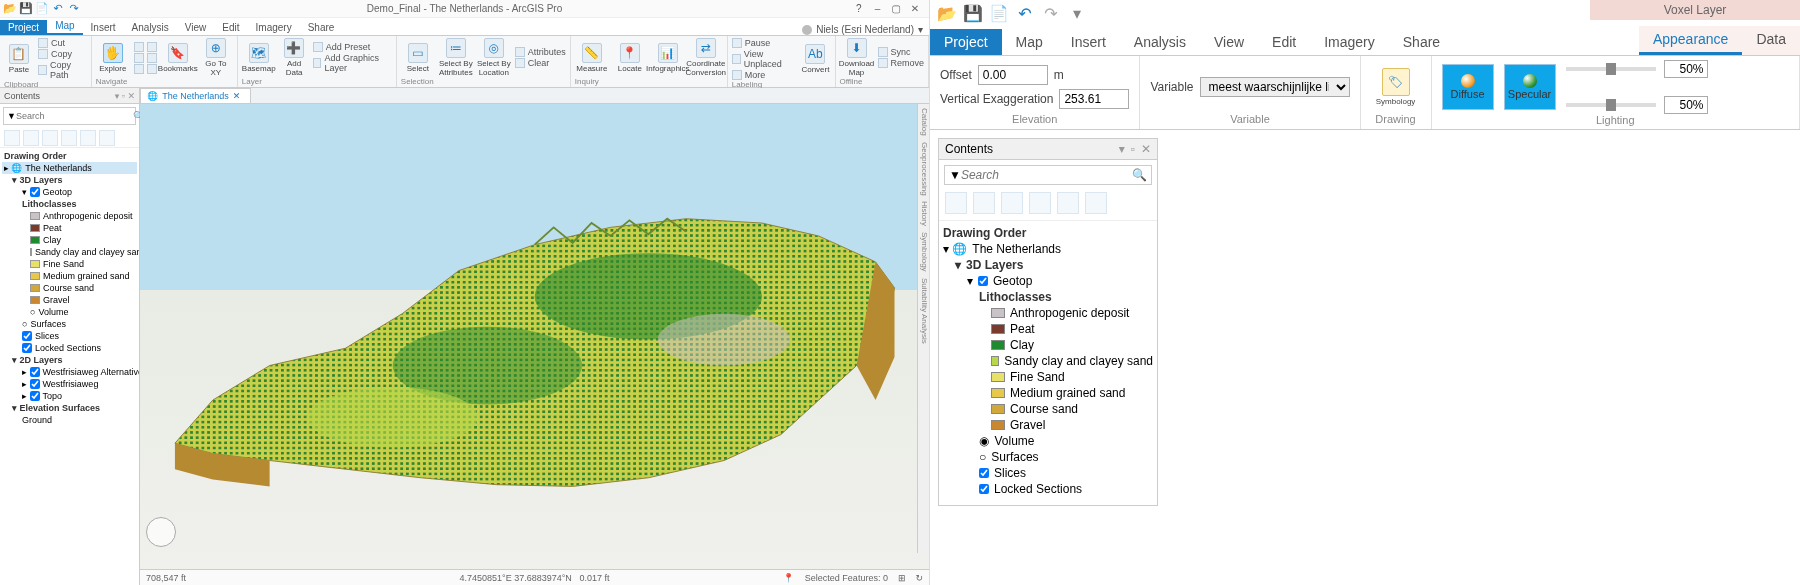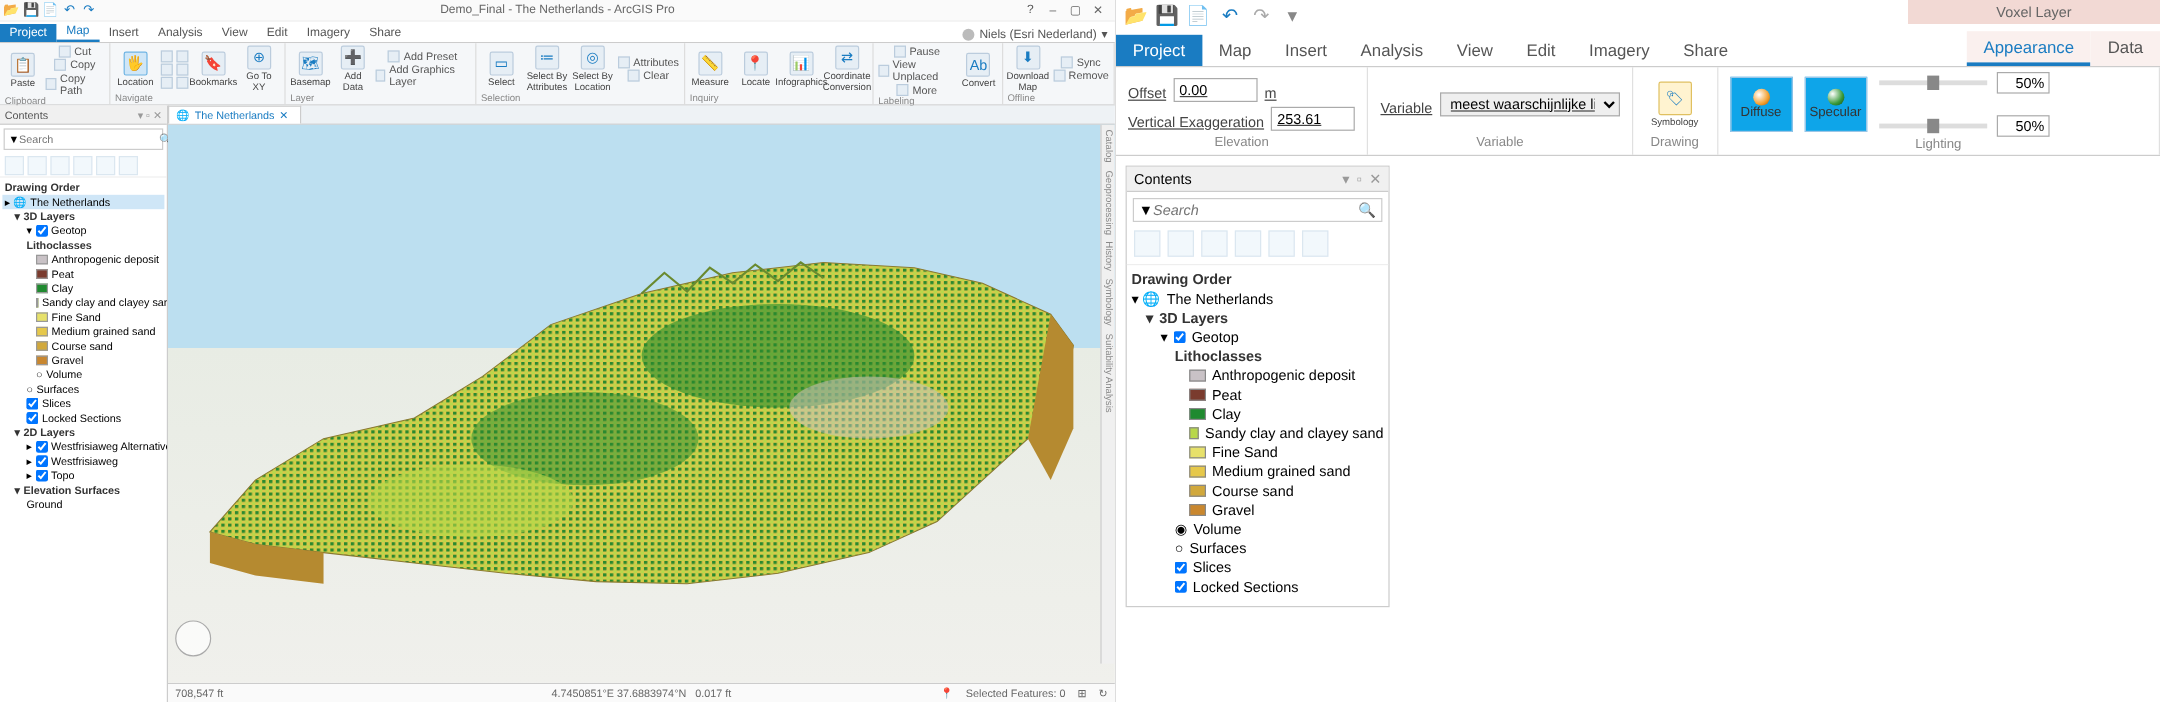--- a/index.html
+++ b/index.html
@@ -26,21 +26,21 @@
 
 
 .ribbon { height: 52px; display: flex; font-size: 9px; background: #f5f7f9; border-bottom: 1px solid #ccc; }
 .rgroup { border-right: 1px solid #ddd; padding: 2px 4px 1px 4px; display: flex; flex-direction: column; }
 .rgroup .row { display: flex; gap: 4px; flex: 1; }
 .rgroup .glabel { text-align: left; color: #888; font-size: 8px; height: 10px; line-height: 10px; }
 .btn-lg { width: 34px; display: flex; flex-direction: column; align-items: center; justify-content: center; gap: 1px; cursor: pointer; }
 .btn-lg .ic { width: 20px; height: 20px; background: #e6eef5; border: 1px solid #bcd; border-radius: 2px; display:flex; align-items:center; justify-content:center; color:#1a7cc2; font-size:12px;}
 .btn-lg.selected .ic { background: #cfe6f7; border-color: #6fb4e3; }
 .btn-lg .lbl { font-size: 8px; color: #444; text-align: center; line-height: 9px; }
-.smallstack { display: flex; flex-direction: column; gap: 1px; justify-content: center; align-items: center; }
+.smallstack { display: flex; flex-direction: column; gap: 1px; justify-content: center; }
 .smallstack .srow { display: flex; align-items: center; gap: 3px; color: #555; cursor:pointer;}
 .smallstack .srow .sic { width: 10px; height: 10px; background: #e6eef5; border: 1px solid #bcd; }
 
 
 .below { flex: 1; display: flex; min-height: 0; }
 .contents { width: 140px; border-right: 1px solid #ccc; display: flex; flex-direction: column; font-size: 9px; background: #fff; }
 .contents .hdr { height: 16px; background: #f0f0f0; border-bottom: 1px solid #ccc; display: flex; align-items: center; padding: 0 4px; color: #555; }
 .contents .hdr .pin { margin-left: auto; color: #999; }
 .contents .search { height: 18px; display: flex; align-items: center; border: 1px solid #ccc; margin: 3px; padding: 0 3px; }
 .contents .search input { border: 0; outline: 0; font-size: 9px; flex: 1; }
@@ -76,21 +76,21 @@
 .rp-tabs { height: 30px; display: flex; align-items: flex-end; font-size: 14px; border-bottom:1px solid #ccc; background:#fff; position:relative;}
 .rp-tabs .tab { padding: 5px 14px; color:#555; cursor:pointer;}
 .rp-tabs .tab.file { background:#1a7cc2; color:#fff; }
 .rp-tabs .tab.active { color:#1a7cc2; border-bottom:3px solid #1a7cc2; background:#f6fbff;}
 .rp-tabs .ctx-group{ margin-left:auto; display:flex;}
 .rp-tabs .ctx-group .tab{background:#faf0ee;}
 .rp-ribbon { height: 74px; display:flex; font-size:12px; border-bottom:1px solid #ccc;}
 .rp-ribbon .rg { border-right:1px solid #e0e0e0; padding:4px 10px 2px 10px; display:flex; flex-direction:column;}
 .rp-ribbon .rg .body{flex:1; display:flex; align-items:center; gap:10px;}
 .rp-ribbon .rg .glbl{ text-align:center; color:#888; font-size:11px; height:14px;}
-.fld { display:flex; align-items:flex-end; gap:6px; font-size:12px; color:#444;text-decoration:underline;}
+.fld { display:flex; align-items:center; gap:6px; font-size:12px; color:#444;}
 .fld input, .fld select { font-size:12px; border:1px solid #aaa; padding:1px 4px; height:20px;}
 .spin { width:70px;}
 .rp-ribbon .stack{display:flex; flex-direction:column; gap:4px;}
 .bigbtn{ width:52px; height:46px; border:1px solid #9cc6e6; background:#0ea5e9; display:flex; flex-direction:column; align-items:center; justify-content:center; font-size:11px; color:#333; cursor:pointer;}
 .bigbtn .dot{width:14px;height:14px;border-radius:50%;}
 .slider{ width:90px; height:4px; background:#ddd; position:relative;}
 .slider .thumb{position:absolute; top:-4px; width:10px; height:12px; background:#888; left:45%;}
 .pct{ width:44px; font-size:12px; border:1px solid #aaa; text-align:right; padding:1px 3px;}
 .rp-contents { margin:8px 0 0 8px; width: 220px; border:1px solid #ccc; font-size:12px; background:#fff;}
 .rp-contents .hdr{ background:#f0f0f0; padding:3px 6px; display:flex; align-items:center; border-bottom:1px solid #ccc;}
@@ -171,21 +171,21 @@
                 <span>Copy Path</span>
               </div>
           </div>
         </div>
         <div class="glabel">Clipboard</div>
       </div>
       <div class="rgroup">
         <div class="row">
           <div class="btn-lg selected">
               <div class="ic">🖐</div>
-              <div class="lbl">Location</div>
+              <div class="lbl">Explore</div>
             </div>
           <div class="smallstack">
             <div class="srow">
                 <span class="sic"></span>
                 <span class="sic"></span>
               </div>
             <div class="srow">
                 <span class="sic"></span>
                 <span class="sic"></span>
               </div>

